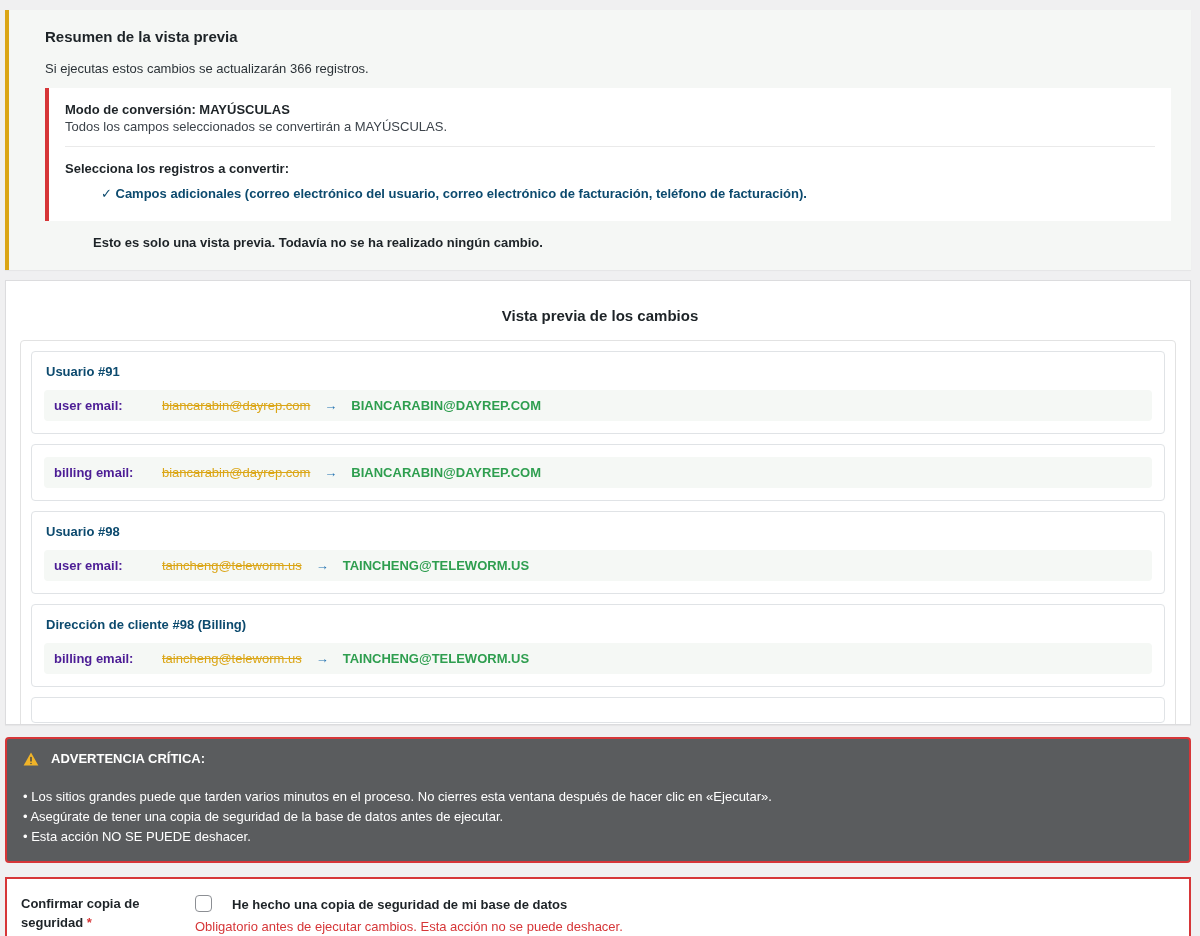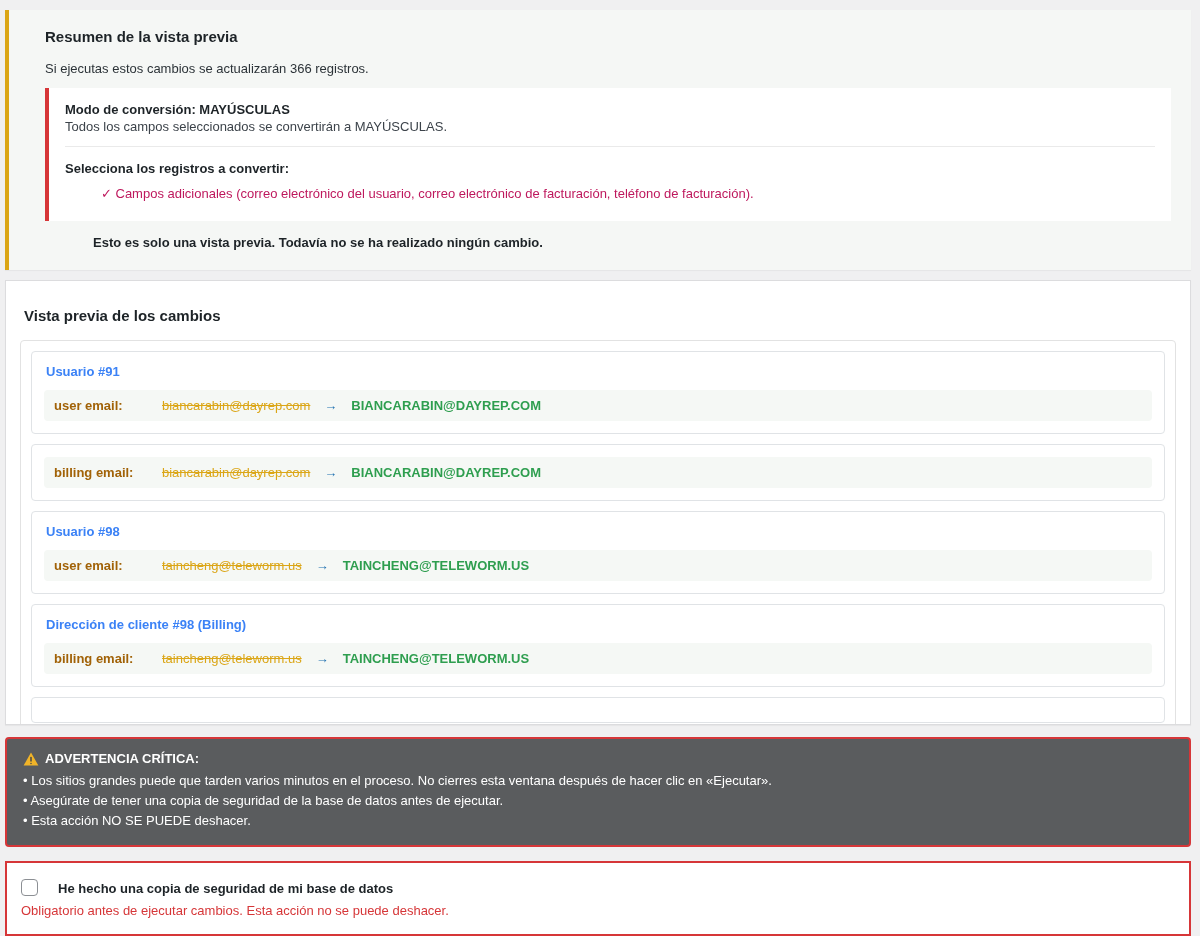--- a/index.html
+++ b/index.html
@@ -28,81 +28,82 @@
   .summary-intro { margin-bottom: 12px; color: #2c3338; }
   .mode-box {
     background: #ffffff;
     border-left: 4px solid #d63638;
     padding: 14px 16px 16px 16px;
     margin-bottom: 14px;
   }
   .mode-box .bold-line { font-weight: bold; color: #1d2327; }
   .mode-box .desc-line { color: #3c434a; margin-top: 2px; }
   .mode-sep { border: none; border-top: 1px solid #eaeaea; margin: 12px 0 14px 0; }
-  .targets-item { margin: 10px 0 4px 36px; color: #be185d; }
+  .targets-item { margin: 10px 0 4px 36px; color: #0c4a6e; font-weight: bold; }
   .preview-note { font-weight: bold; color: #1d2327; margin-top: 4px; margin-left: 48px; }
 
   
   .preview-card {
     background: #ffffff;
     border: 1px solid #dcdcde;
     box-shadow: 0 1px 1px rgba(0,0,0,.04);
     margin-top: 10px;
     padding: 26px 14px 0 14px;
     height: 445px;
     overflow: hidden;
   }
   .preview-card h2 {
     font-size: 15px;
     font-weight: bold;
     color: #1d2327;
     margin-bottom: 16px;
     padding-left: 4px;
+    text-align: center;
   }
   .records-container {
     border: 1px solid #e2e2e2;
     border-radius: 4px;
     padding: 10px;
     height: 600px;
   }
   .record-card {
     background: #ffffff;
     border: 1px solid #e0e3e6;
     border-radius: 4px;
     padding: 12px;
     margin-bottom: 10px;
   }
-  .record-title { font-weight: bold; color: #3b82f6; margin-bottom: 11px; padding-left: 2px; }
+  .record-title { font-weight: bold; color: #0c4a6e; margin-bottom: 11px; padding-left: 2px; }
   .record-row {
     background: #f5f8f5;
     border-radius: 4px;
     padding: 8px 10px;
     display: flex;
     align-items: center;
   }
-  .field-label { font-weight: bold; color: #a16207; flex: 0 0 108px; }
+  .field-label { font-weight: bold; color: #4c1d95; flex: 0 0 108px; }
   .old-value { color: #dba617; text-decoration: line-through; margin-right: 14px; }
   .arrow { color: #2271b1; margin-right: 14px; font-weight: bold; }
   .new-value { color: #2e9e4f; font-weight: bold; }
 
   
   .warning-box {
     margin-top: 12px;
     background: #5a5c5e;
     border: 2px solid #d63638;
     border-radius: 4px;
     color: #ffffff;
     padding: 12px 16px 14px 16px;
   }
   .warning-title {
     font-weight: bold;
     display: flex;
     align-items: center;
-    gap: 6px;
-    margin-bottom: 5px;
+    gap: 12px;
+    margin-bottom: 21px;
   }
   .warning-icon svg { display: block; }
   .warning-list { list-style: none; }
   .warning-list li { line-height: 1.55; }
   .warning-list li::before { content: "• "; }
 
   
   .confirm-box {
     margin-top: 14px;
     background: #ffffff;
@@ -214,20 +215,24 @@
 
       <li>Los sitios grandes puede que tarden varios minutos en el proceso. No cierres esta ventana después de hacer clic en «Ejecutar».</li>
 
       <li>Asegúrate de tener una copia de seguridad de la base de datos antes de ejecutar.</li>
 
       <li>Esta acción NO SE PUEDE deshacer.</li>
     </ul>
 </section>
 
 <section class="confirm-box">
+  <div class="confirm-label">
+    <span>Confirmar copia de seguridad</span>
+    <span class="required-mark">*</span>
+  </div>
   <div class="confirm-controls">
     <div class="checkbox-row">
       <input type="checkbox" class="backup-checkbox" style="">
       <label class="checkbox-label">He hecho una copia de seguridad de mi base de datos</label>
     </div>
     <div class="confirm-help">Obligatorio antes de ejecutar cambios. Esta acción no se puede deshacer.</div>
   </div>
 </section>
 
 </body></html>

